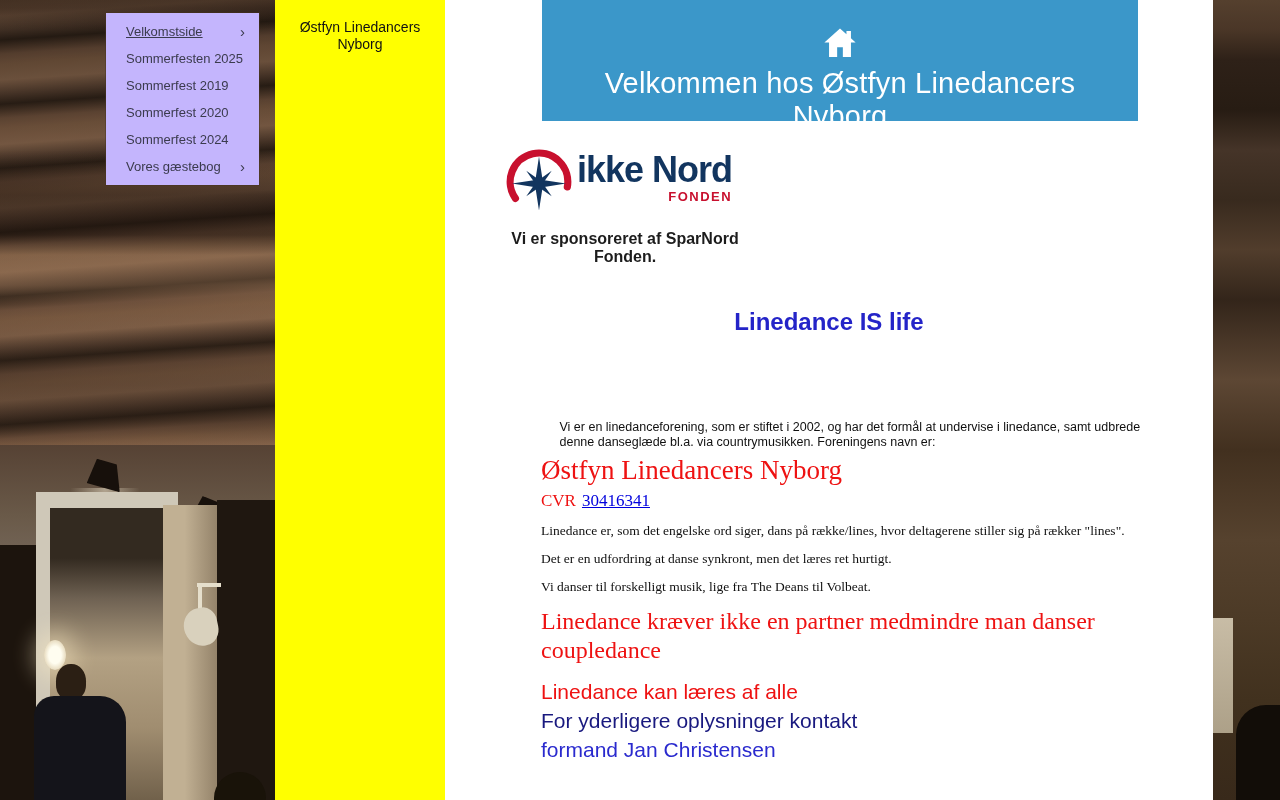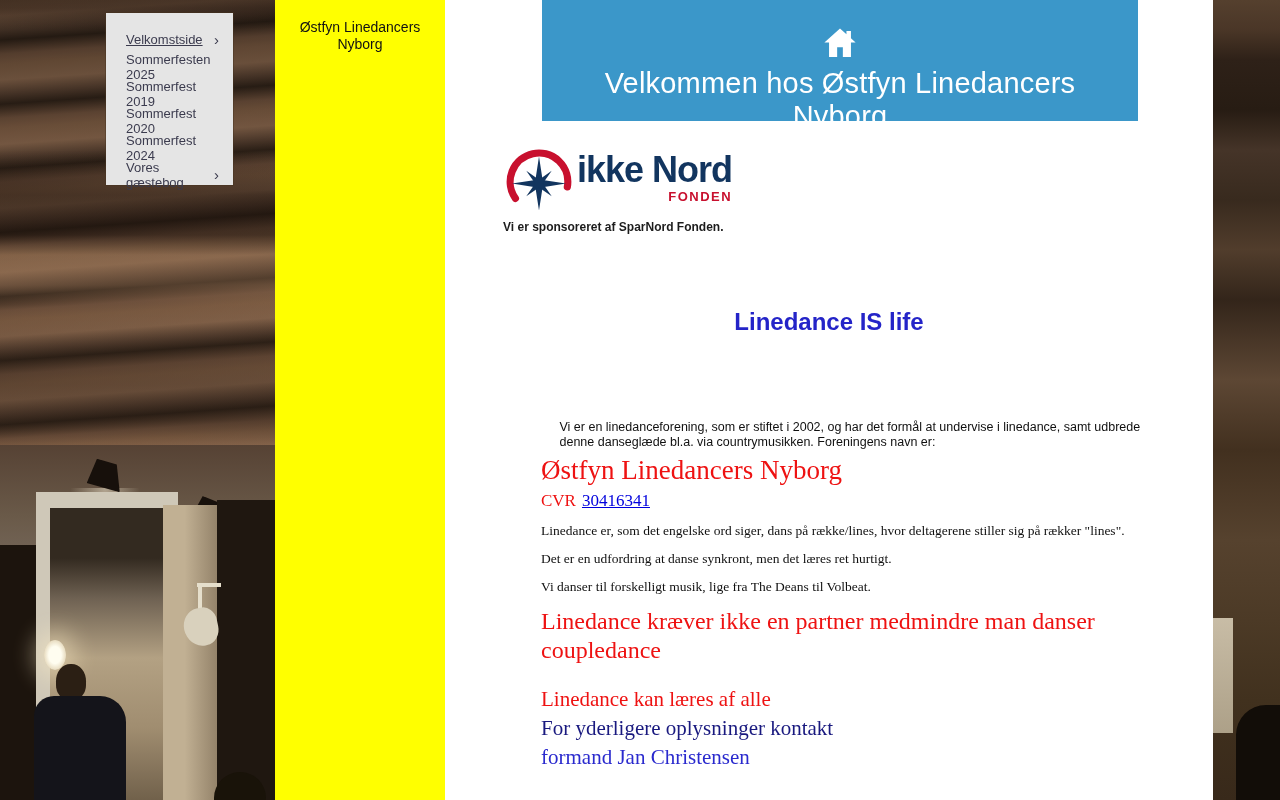--- a/index.html
+++ b/index.html
@@ -43,22 +43,22 @@
   .person1-body{position:absolute;left:34px;top:696px;width:92px;height:104px;
     border-radius:20px 26px 0 0;background:#14141a;}
   .rod-h{position:absolute;left:197px;top:583px;width:24px;height:4px;background:#e6dfcc;}
   .rod-v{position:absolute;left:198px;top:585px;width:4px;height:26px;background:#e6dfcc;}
   .bird{position:absolute;left:184px;top:608px;width:34px;height:38px;background:#d9d1bd;
     border-radius:55% 45% 50% 60%;transform:rotate(-12deg);}
   .person2-head{position:absolute;left:214px;top:772px;width:52px;height:28px;
     border-radius:26px 26px 0 0;background:#191309;}
 
   
-  .menu{position:absolute;left:106px;top:13px;width:127px;height:172px;background:#e5e5e5;
-    box-shadow:0 0 0 1px rgba(70,50,30,.45);padding:13px 0;box-sizing:border-box;z-index:5;}
+  .menu{position:absolute;left:106px;top:13px;width:153px;height:172px;background:#c4b5fd;
+    box-shadow:0 0 0 1px rgba(70,50,30,.45);padding:5px 0;box-sizing:border-box;z-index:5;}
   .mi{display:flex;align-items:center;height:27px;padding:0 14px 0 20px;
     font-size:13px;color:#3b3b4e;text-decoration:none;cursor:pointer;}
   .mi .lbl{flex:1;}
   .mi.first .lbl{text-decoration:underline;}
   .chev{font-size:15px;line-height:1;margin-left:4px;}
 
   
   .yellow-col{position:absolute;left:275px;top:0;width:170px;height:800px;background:#ffff00;}
   .col-title{margin-top:19px;padding:0 16px;text-align:center;font-size:14px;line-height:17px;color:#121212;}
 
@@ -69,34 +69,34 @@
   .home-svg{margin-top:26px;width:36px;height:33px;}
   .banner-title{margin:4px 12px 0;font-size:29px;font-weight:400;letter-spacing:.2px;}
 
   .sponsor{position:absolute;left:58px;top:140px;width:250px;}
   .logo{display:flex;align-items:flex-start;}
   .star-svg{width:72px;height:80px;flex:0 0 auto;}
   .logo-text{margin-left:2px;margin-top:12px;}
   .logo-line1{font-size:36px;font-weight:700;color:#12355f;letter-spacing:-1px;line-height:36px;}
   .nord{margin-left:9px;text-align:right;}
   .fonden{text-align:right;color:#c8102e;font-weight:700;font-size:13px;letter-spacing:1.5px;margin-top:1px;}
-  .caption{font-weight:700;font-size:12px;color:#1c1c1c;width:244px;}
+  .caption{margin-top:10px;text-align:center;font-weight:700;font-size:16px;color:#1c1c1c;width:244px;}
 
   .headline{position:absolute;left:0;top:308px;width:100%;text-align:center;
     font-size:24px;font-weight:700;color:#2424c8;margin:0;}
 
   .textflow{position:absolute;left:96px;top:420px;width:623px;text-align:left;}
   .intro{margin:0 auto;width:586px;font-size:12.5px;line-height:15px;color:#101010;}
   .club{margin-top:5px;font-family:"Liberation Serif",serif;font-size:27px;line-height:31px;color:#ee1212;}
   .cvr{margin-top:5px;font-family:"Liberation Serif",serif;font-size:17px;line-height:20px;}
   .cvr-label{color:#ee1212;margin-right:6px;}
   .cvr-link{color:#0000dd;text-decoration:underline;cursor:pointer;}
   .serif-p{font-family:"Liberation Serif",serif;font-size:13.5px;line-height:16px;color:#101010;margin:12px 0;}
   .highlight{margin:12px 0 0;font-family:"Liberation Serif",serif;font-size:24px;line-height:29px;color:#ee1212;}
-  .contact{margin-top:20px;font-family:Liberation Serif, serif;font-size:21px;line-height:29px;}
+  .contact{margin-top:12px;font-family:Liberation Sans, sans-serif;font-size:21px;line-height:29px;}
   .c-red{color:#ee1212;}
   .c-navy{color:#19197f;}
   .c-blue{color:#2a2ace;text-decoration:none;display:block;cursor:pointer;}
 
   
   .photo-right{position:absolute;left:1213px;top:0;width:67px;height:800px;
     background:linear-gradient(to bottom,#55402e 0,#4a3627 30px,#2e2118 60px,#271c13 110px,
       #453428 150px,#382a1e 200px,#513d2c 250px,#33251a 300px,#5d4734 380px,#42301f 450px,
       #56422e 540px,#4c3a26 620px,#41311e 700px,#38291a 800px);}
   .pr-patch{position:absolute;left:0;top:618px;width:20px;height:115px;

